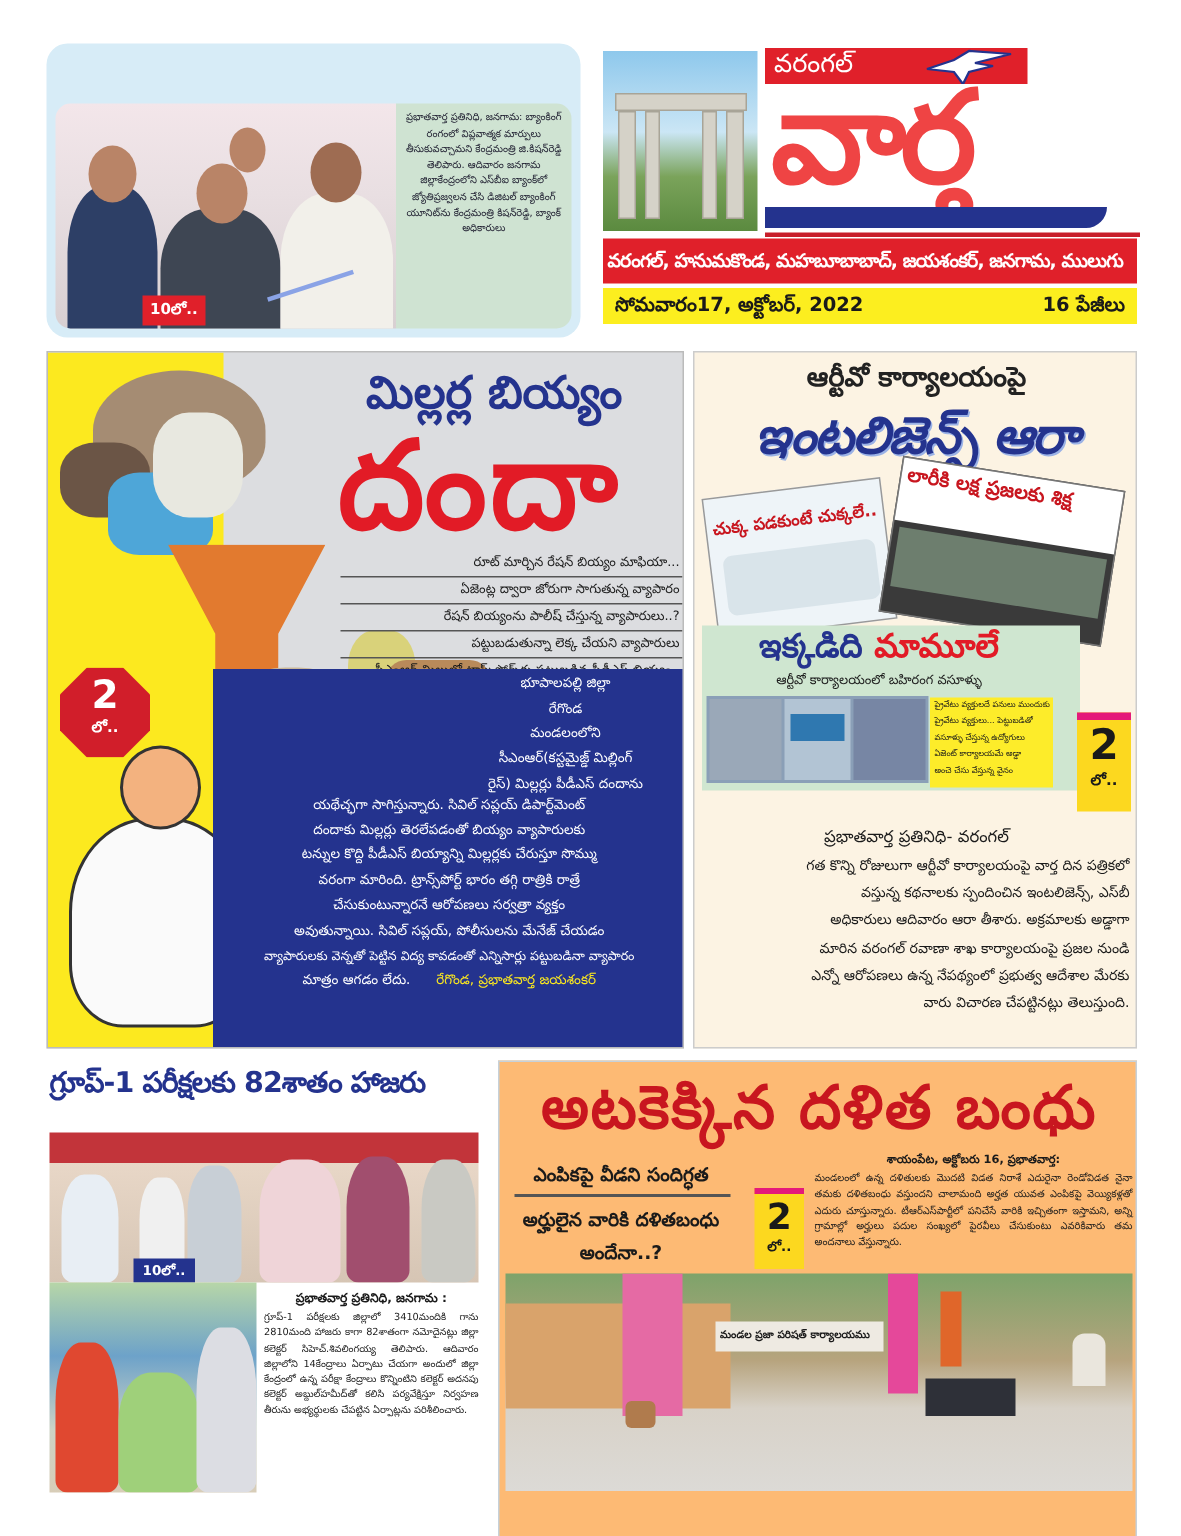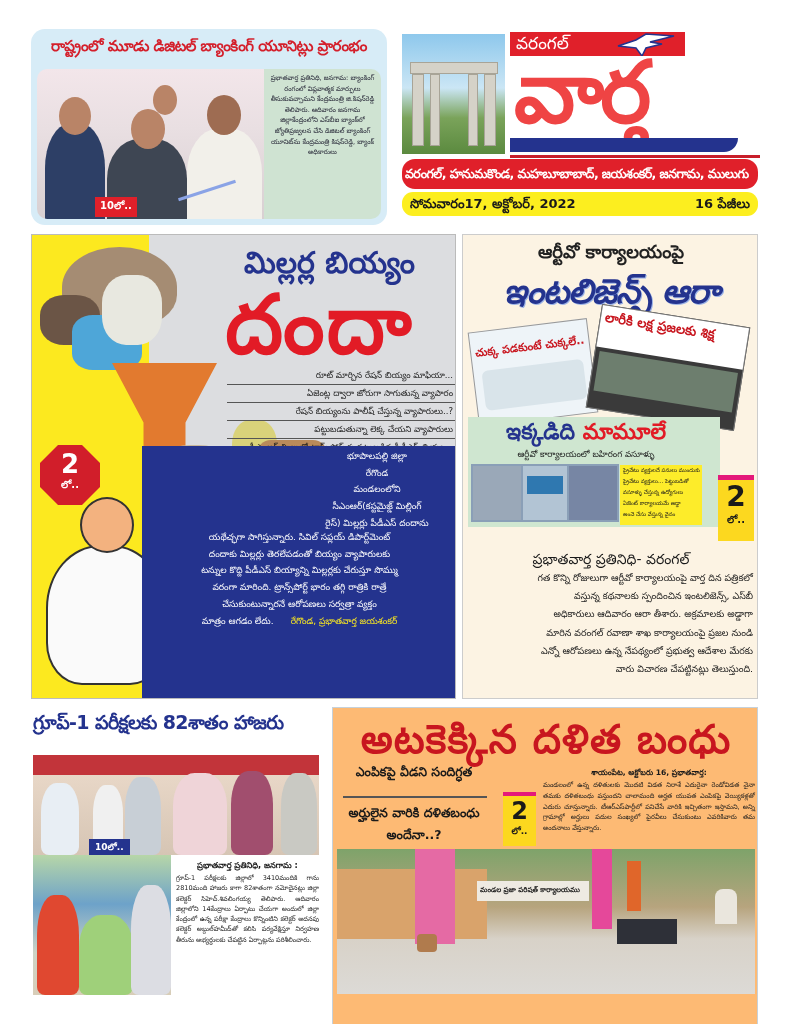--- a/index.html
+++ b/index.html
@@ -19,22 +19,22 @@
   
   #masthead { left: 402px; top: 30px; width: 356px; height: 190px; }
   #masthead .gate-img { left: 0; top: 4px; width: 103px; height: 120px; background: linear-gradient(180deg,#8ec8ec 0%,#cbe6f5 45%,#7aa35a 70%,#5b8a3f 100%); }
   .pillar { position: absolute; background: #d5d2c8; border: 1px solid #a8a497; }
   #masthead .brand-small { left: 108px; top: 2px; width: 175px; height: 24px; background: #e0202a; color: #fff; font-size: 17px; font-weight: normal; padding: 1px 6px; }
   #masthead .bird { left: 214px; top: 2px; width: 60px; height: 26px; }
   #masthead .brand-big { left: 108px; top: 26px; width: 250px; height: 92px; background: #ffffff; }
   #masthead .brand-word { left: 112px; top: 12px; font-size: 86px; font-weight: bold; color: #ef4444; letter-spacing: -4px; line-height: 100px; }
   #masthead .blue-bar { left: 108px; top: 108px; width: 228px; height: 14px; background: #24338e; border-radius: 0 0 14px 0; }
   #masthead .red-line { left: 108px; top: 125px; width: 250px; height: 3px; background: #c81e2a; }
-  #masthead .districts { left: 0; top: 129px; width: 356px; height: 30px; background: #e0202a; color: #fff; font-size: 12.6px; font-weight: bold; padding: 7px 3px; white-space: nowrap; letter-spacing: -0.6px; border-radius: 13px; }
-  #masthead .dateline { left: 0; top: 162px; width: 356px; height: 24px; background: #fcee1f; font-size: 13px; font-weight: bold; padding: 4px 8px; display: flex; justify-content: space-between; border-radius: 11px; }
+  #masthead .districts { left: 0; top: 129px; width: 356px; height: 30px; background: #e0202a; color: #fff; font-size: 12.6px; font-weight: bold; padding: 7px 3px; white-space: nowrap; letter-spacing: -0.6px; }
+  #masthead .dateline { left: 0; top: 162px; width: 356px; height: 24px; background: #fcee1f; font-size: 13px; font-weight: bold; padding: 4px 8px; display: flex; justify-content: space-between; }
 
   
   #rice { left: 31px; top: 234px; width: 425px; height: 465px; background: #dcdde0; border: 1px solid #bbb; overflow: hidden; }
   #rice .yellow-strip { left: 0; top: 0; width: 117px; height: 465px; background: #fce91f; }
   #rice .kicker { left: 175px; top: 10px; width: 245px; text-align: center; font-size: 30px; font-weight: bold; color: #24338e; }
   #rice .mega { left: 150px; top: 50px; width: 275px; text-align: center; font-size: 82px; font-weight: bold; color: #e21b26; line-height: 80px; letter-spacing: 2px; }
   #rice .decks { left: 195px; top: 132px; width: 228px; }
   #rice .deck { font-size: 8.6px; text-align: right; padding: 3px 2px 3px 0; border-bottom: 1px solid #555; line-height: 11px; white-space: nowrap; }
   #rice .deck:last-child { border-bottom: none; }
   #rice .body { left: 110px; top: 211px; width: 315px; height: 254px; background: #24338e; color: #fff; font-size: 9px; line-height: 16.7px; text-align: center; padding-left: 16px; }
@@ -51,48 +51,47 @@
   #rto .clip1 { left: 10px; top: 90px; width: 120px; height: 95px; background: #eef4f8; transform: rotate(-7deg); border: 1px solid #999; }
   #rto .clip2 { left: 130px; top: 80px; width: 150px; height: 105px; background: #3a3a3a; transform: rotate(9deg); border: 1px solid #777; }
   #rto .sub-panel { left: 5px; top: 182px; width: 252px; height: 110px; background: #cfe6d0; }
   #rto .sub-head { left: 0; top: 2px; width: 236px; text-align: center; font-size: 22px; font-weight: bold; }
   #rto .sub-head .a { color: #24338e; }
   #rto .sub-head .b { color: #e21b26; }
   #rto .sub-deck { left: 0; top: 32px; width: 236px; text-align: center; font-size: 8.6px; }
   #rto .photos { left: 3px; top: 47px; width: 148px; height: 58px; background: #8a9fb7; }
   #rto .bullets { left: 152px; top: 48px; width: 82px; height: 60px; background: #fdec2a; font-size: 5.5px; line-height: 11px; padding-left: 3px; }
   #rto .pg-box { left: 255px; top: 240px; width: 36px; height: 66px; background: #fcd81f; border-top: 5px solid #e4197a; text-align: center; font-weight: bold; }
-  #rto .byline { left: 0; top: 316px; width: 296px; text-align: center; font-size: 14px; }
+  #rto .byline { left: 0; top: 316px; width: 296px; text-align: center; font-size: 11px; }
   #rto .body { left: 6px; top: 334px; width: 284px; text-align: right; font-size: 9.4px; line-height: 18.2px; }
 
   
   #group1 { left: 31px; top: 707px; width: 290px; height: 300px; }
   #group1 .headline { left: 2px; top: 4px; width: 290px; font-size: 19px; font-weight: bold; color: #24338e; white-space: nowrap; letter-spacing: -0.6px; }
   #group1 .photo1 { left: 2px; top: 48px; width: 286px; height: 100px; background: linear-gradient(180deg,#c2343a 0%,#c2343a 20%,#e8d7c7 20%,#d6c5b4 100%); overflow: hidden; }
   #group1 .photo2 { left: 2px; top: 148px; width: 138px; height: 140px; background: linear-gradient(180deg,#b7d6a8 0%,#6da2c9 35%,#cdd3c5 70%,#d8cdb8 100%); overflow: hidden; }
   #group1 .byline { left: 145px; top: 153px; width: 143px; text-align: center; font-size: 8.2px; font-weight: bold; }
   #group1 .body { left: 145px; top: 166px; width: 143px; font-size: 6.5px; line-height: 10.3px; text-align: justify; }
   .pg-tag-blue { position: absolute; background: #24338e; color: #fff; font-weight: bold; font-size: 9px; padding: 3px 6px; }
 
   
   #dalit { left: 332px; top: 707px; width: 426px; height: 361px; background: #fdba74; border: 1px solid #c6d1da; }
   #dalit .mega { left: 0; top: 6px; width: 426px; text-align: center; font-size: 40px; font-weight: bold; color: #c8161f; letter-spacing: 1px; line-height: 50px; }
-  #dalit .deck1 { left: 6px; top: 56px; width: 150px; text-align: center; font-size: 12.5px; font-weight: bold; }
+  #dalit .deck1 { left: 6px; top: 67px; width: 150px; text-align: center; font-size: 12.5px; font-weight: bold; }
   #dalit .rule { left: 10px; top: 88px; width: 144px; height: 2px; background: #555; }
   #dalit .deck2 { left: 6px; top: 94px; width: 150px; text-align: center; font-size: 12.5px; font-weight: bold; line-height: 22px; }
   #dalit .pg-box { left: 170px; top: 84px; width: 33px; height: 54px; background: #fcd81f; border-top: 4px solid #e4197a; text-align: center; font-weight: bold; }
   #dalit .dateline { left: 210px; top: 60px; width: 212px; font-size: 7.6px; font-weight: bold; text-align: center; }
   #dalit .body { left: 210px; top: 72px; width: 212px; font-size: 6.6px; line-height: 10.8px; text-align: justify; }
   #dalit .photo { left: 4px; top: 141px; width: 418px; height: 145px; background: linear-gradient(180deg,#7ea36a 0%,#b7a47e 40%,#d8d2c8 62%,#dcdad6 100%); overflow: hidden; }
 </style>
 </head>
 <body>
 
 <div id="top-story" class="abs">
-  <div class="abs headline">రాష్ట్రంలో మూడు డిజిటల్ బ్యాంకింగ్ యూనిట్లు ప్రారంభం</div>
   <div class="abs photo">
     <div class="person" style="left:8px;top:55px;width:60px;height:110px;background:#2d3f66;"></div>
     <div class="head" style="left:22px;top:28px;width:32px;height:38px;"></div>
     <div class="person" style="left:70px;top:70px;width:80px;height:100px;background:#3e4653;"></div>
     <div class="head" style="left:94px;top:40px;width:34px;height:40px;"></div>
     <div class="person" style="left:150px;top:60px;width:75px;height:110px;background:#f2f0ea;"></div>
     <div class="head" style="left:170px;top:26px;width:34px;height:40px;background:#9e6c52;"></div>
     <div class="head" style="left:116px;top:16px;width:24px;height:30px;"></div>
     <div class="abs" style="left:140px;top:120px;width:60px;height:3px;background:#8aa3e6;transform:rotate(-18deg);"></div>
     <div class="pg-tag" style="left:58px;top:128px;">10లో..</div>
@@ -163,20 +162,22 @@
       <div>మండలంలోని</div>
       <div>సీఎంఆర్(కస్టమైజ్డ్ మిల్లింగ్</div>
       <div>రైస్) మిల్లర్లు పీడీఎస్ దందాను</div>
     </div>
     <div class="main-lines">
       <div>యథేచ్ఛగా సాగిస్తున్నారు. సివిల్ సప్లయ్ డిపార్ట్‌మెంట్</div>
       <div>దందాకు మిల్లర్లు తెరలేపడంతో బియ్యం వ్యాపారులకు</div>
       <div>టన్నుల కొద్ది పీడీఎస్ బియ్యాన్ని మిల్లర్లకు చేరుస్తూ సొమ్ము</div>
       <div>వరంగా మారింది. ట్రాన్స్‌పోర్ట్ భారం తగ్గి రాత్రికి రాత్రే</div>
       <div>చేసుకుంటున్నారనే ఆరోపణలు సర్వత్రా వ్యక్తం</div>
+      <div>అవుతున్నాయి. సివిల్ సప్లయ్, పోలీసులను మేనేజ్ చేయడం</div>
+      <div style="font-size:8.4px;">వ్యాపారులకు వెన్నతో పెట్టిన విద్య కావడంతో ఎన్నిసార్లు పట్టుబడినా వ్యాపారం</div>
       <div>
         <span>మాత్రం ఆగడం లేదు.</span>
         &nbsp;&nbsp;&nbsp;&nbsp;
         <span class="byline">రేగొండ, ప్రభాతవార్త జయశంకర్</span>
       </div>
     </div>
   </div>
 </div>
 
 <div id="rto" class="abs">

